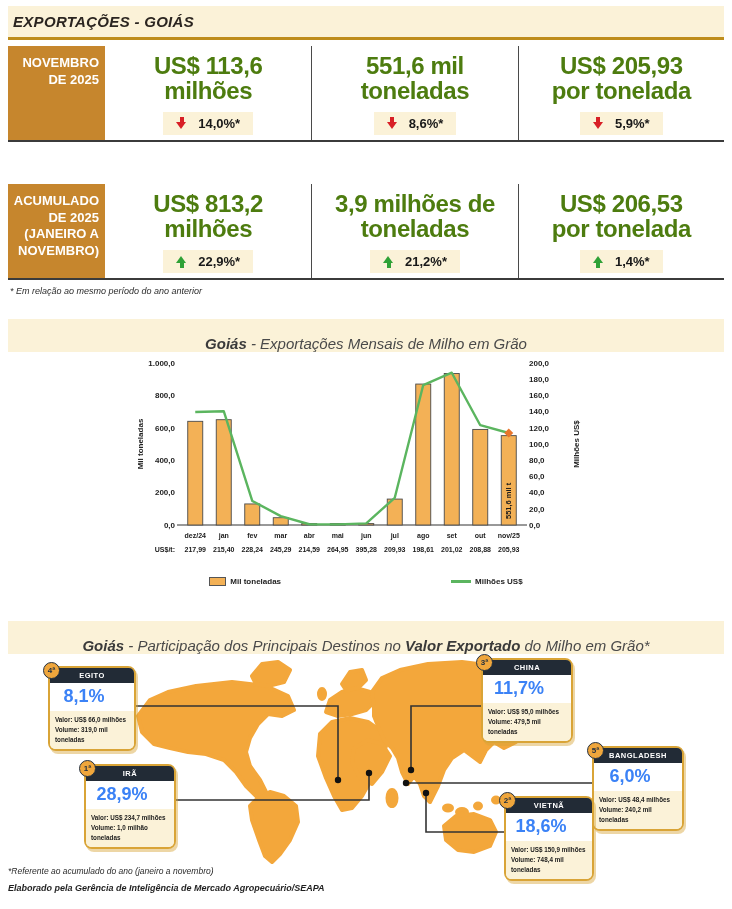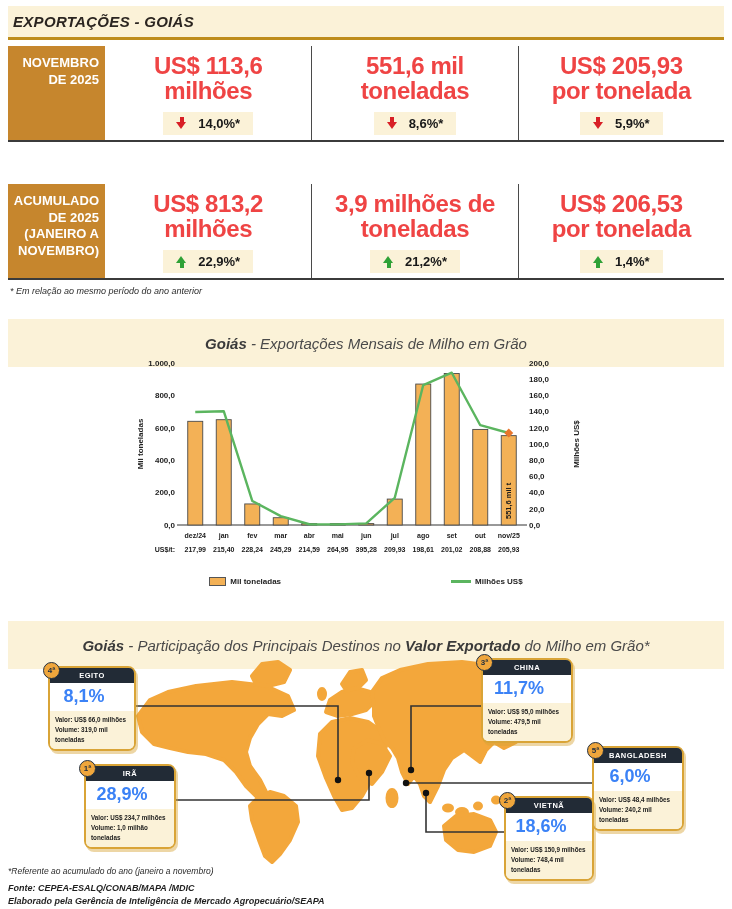--- a/index.html
+++ b/index.html
@@ -21,37 +21,37 @@
   .sum-row{left:8px;right:8px;height:96px;display:flex;border-bottom:2.5px solid #3b3b3b;box-sizing:border-box;}
   .sum-row.r1{top:46px;}
   .sum-row.r2{top:184px;}
   .period-box{
     width:97px;background:var(--orange_box);color:#fff;font-weight:bold;font-size:13px;line-height:1.28;
     text-align:right;padding:9px 6px 0 4px;box-sizing:border-box;white-space:pre-line;
   }
   .stats{flex:1;display:grid;grid-template-columns:1fr 1fr 1fr;}
   .stat-cell{display:flex;flex-direction:column;align-items:center;justify-content:center;padding-top:2px;}
   .stat-cell + .stat-cell{border-left:1.5px solid #4a4a4a;}
-  .stat-value{font-size:24px;font-weight:bold;letter-spacing:-.4px;line-height:1.05;text-align:center;white-space:pre-line;color:#ef4444;}
+  .stat-value{font-size:24px;font-weight:bold;letter-spacing:-.4px;line-height:1.05;text-align:center;white-space:pre-line;color:#4d7c0f;}
   .stat-badge{
     margin-top:9px;display:inline-flex;align-items:center;gap:11px;background:var(--cream);
     padding:4px 13px;font-size:13px;font-weight:bold;color:#181818;
   }
   .arrow{position:relative;display:inline-block;width:11px;height:13px;}
   .arrow i{position:absolute;left:3.5px;width:4px;height:6px;}
   .arrow b{position:absolute;left:0;width:0;height:0;border-left:5.5px solid transparent;border-right:5.5px solid transparent;}
   .arrow.dir-down i{top:0;background:var(--down_red);}
   .arrow.dir-down b{top:5px;border-top:7px solid var(--down_red);}
   .arrow.dir-up i{bottom:0;background:var(--up_green);}
   .arrow.dir-up b{bottom:5px;border-bottom:7px solid var(--up_green);}
 
   .footnote1{top:286px;left:10px;font-style:italic;font-size:9px;color:#2b2b2b;}
 
   
-  .section-band{left:8px;right:8px;height:48px;background:var(--cream);display:flex;align-items:center;justify-content:center;}
+  .section-band{left:8px;right:8px;height:33px;background:var(--cream);display:flex;align-items:flex-end;justify-content:center;}
   .section-band .t{font-size:15px;font-style:italic;color:#4a4a4a;}
   .section-band .t b{color:#3a3a3a;}
   .band-chart{top:319px;}
   .band-map{top:621px;}
 
   
   .chart-block{top:355px;left:131px;width:470px;}
   .legend{display:flex;justify-content:center;gap:170px;margin-top:6px;}
   .legend-item{display:inline-flex;align-items:center;gap:4px;font-size:8px;font-weight:bold;color:#222;}
   .swatch-bar{width:15px;height:7px;background:var(--bar_fill);border:1px solid #555;display:inline-block;}
@@ -339,15 +339,14 @@
     <div class="dest-detail">
       <div>Valor: US$ 150,9 milhões</div>
       <div>Volume: 748,4 mil toneladas</div>
     </div>
   </div>
 </div>
 
 <div class="abs map-footnote">*Referente ao acumulado do ano (janeiro a novembro)</div>
 
 <div class="abs footer">
-  <div>Fonte: CEPEA-ESALQ/CONAB/MAPA /MDIC</div>
   <div>Elaborado pela Gerência de Inteligência de Mercado Agropecuário/SEAPA</div>
 </div>
 
 </body></html>

